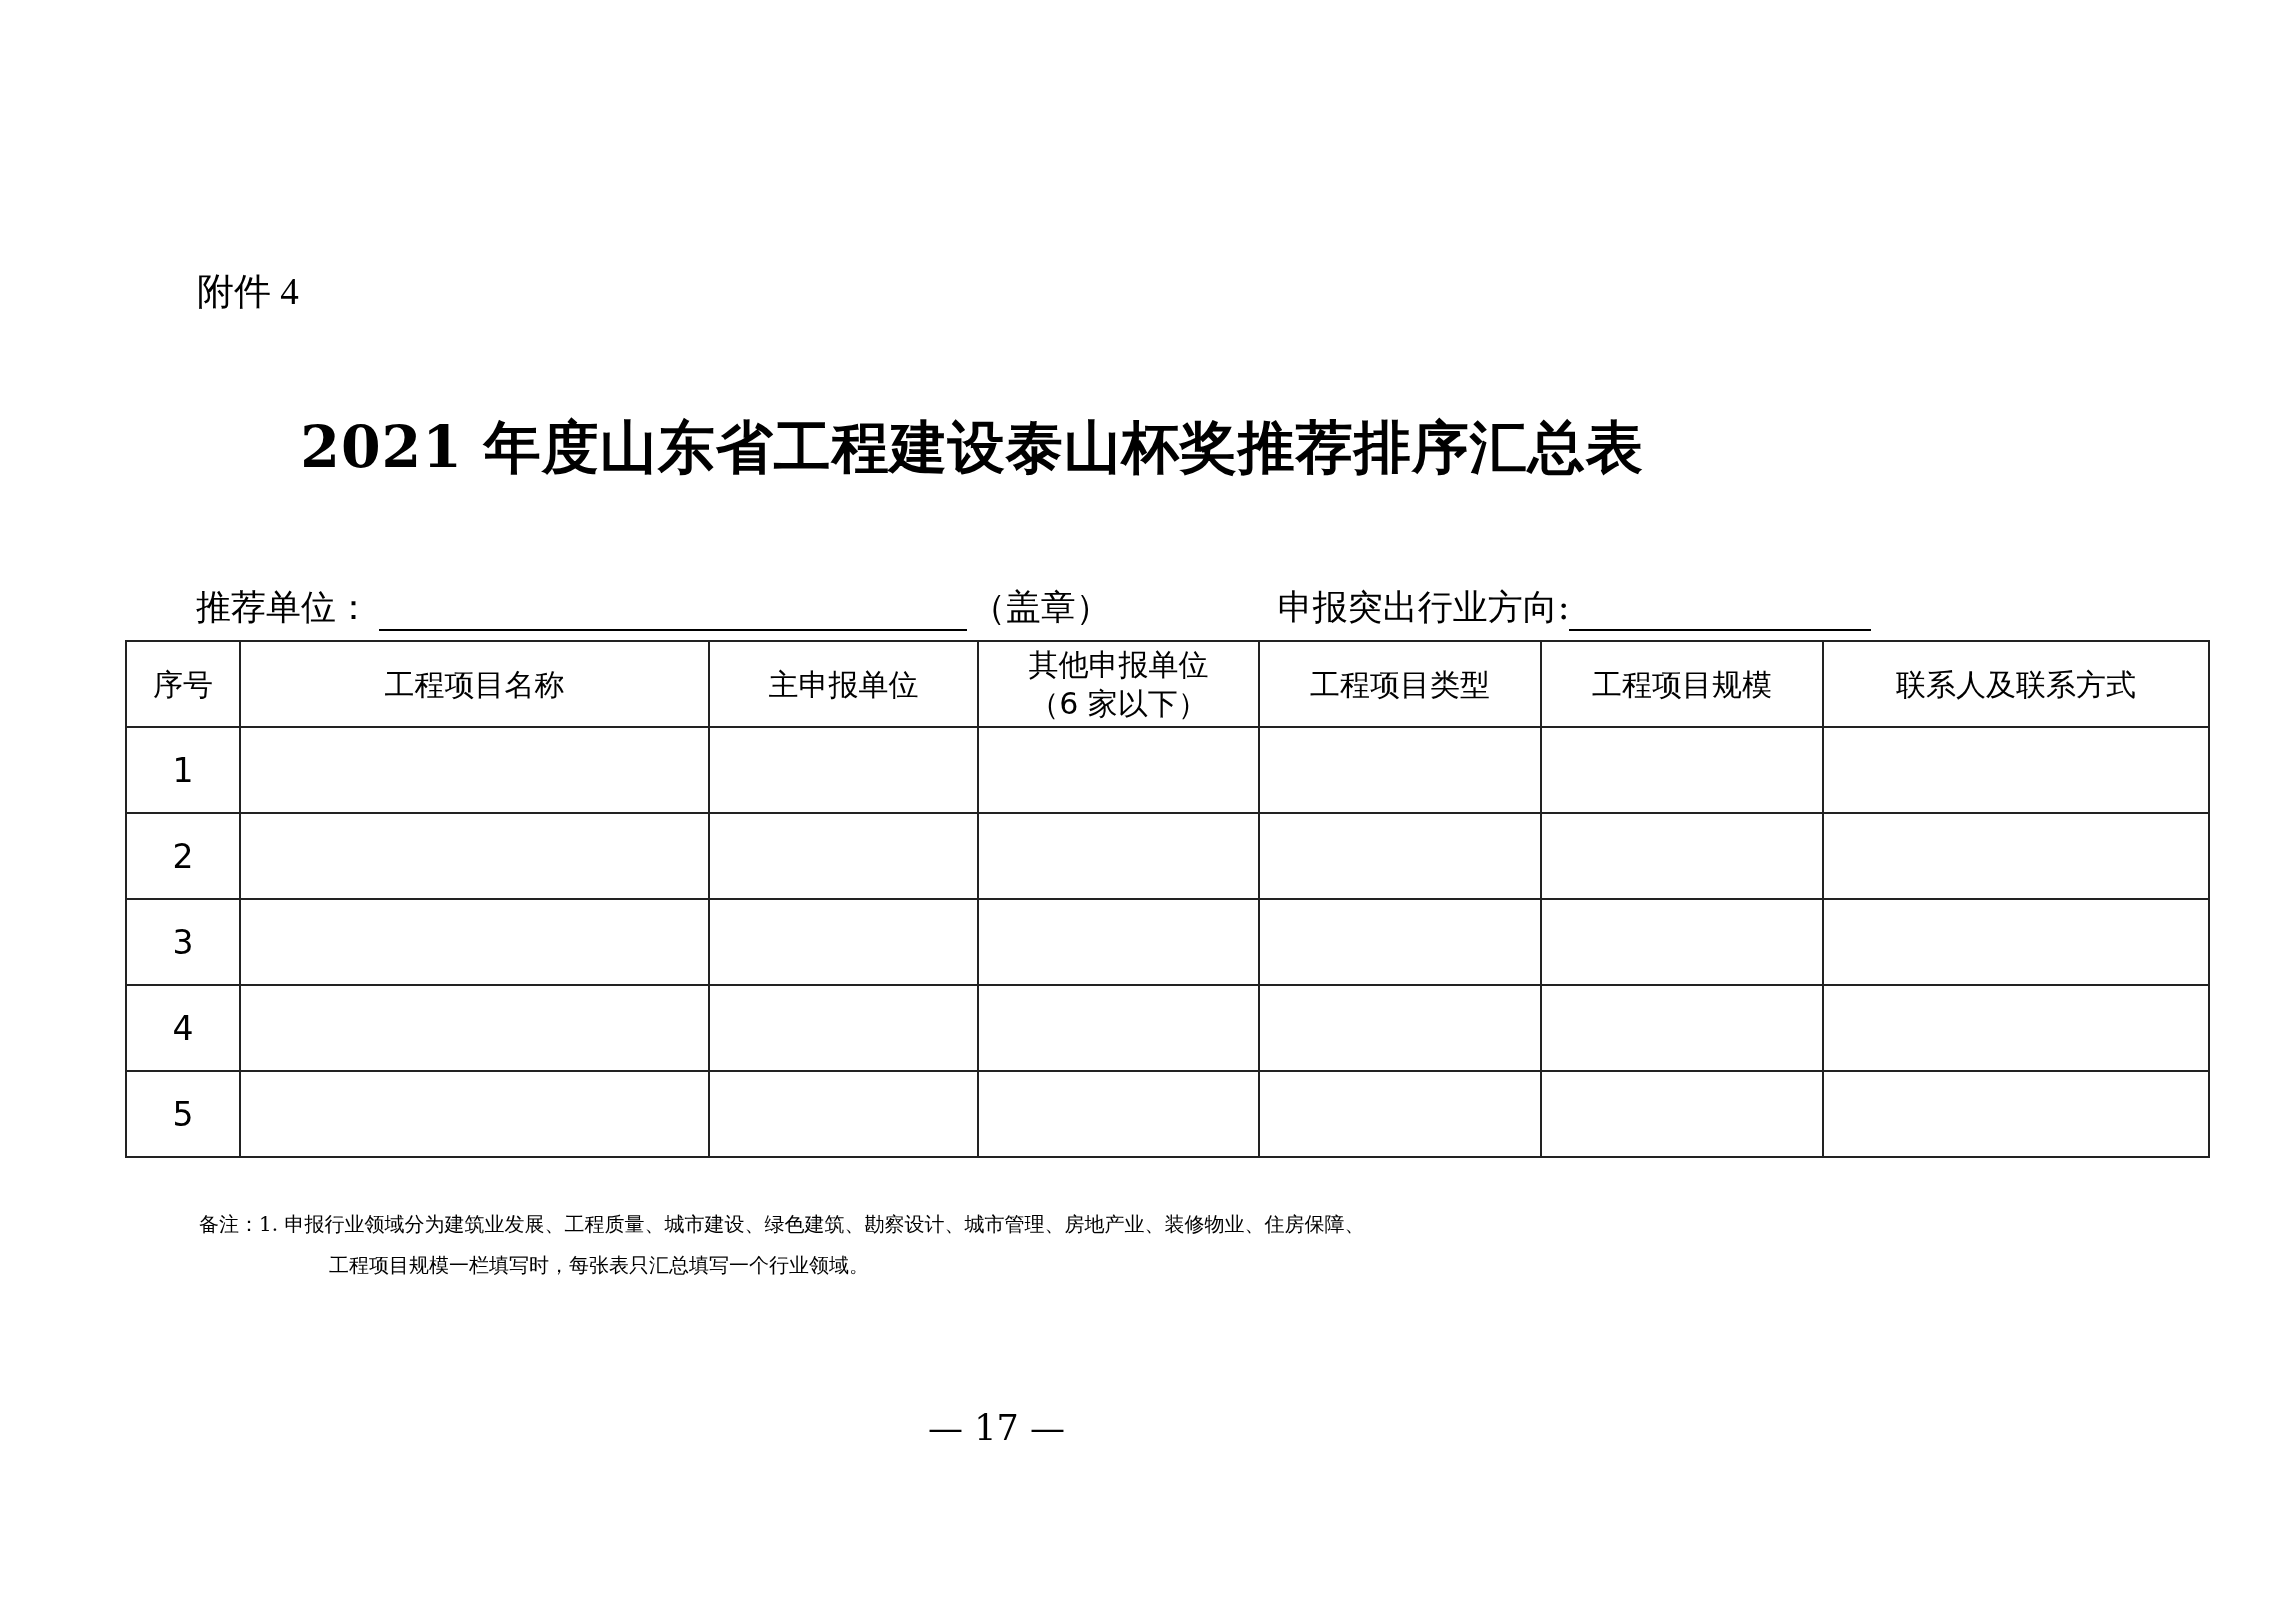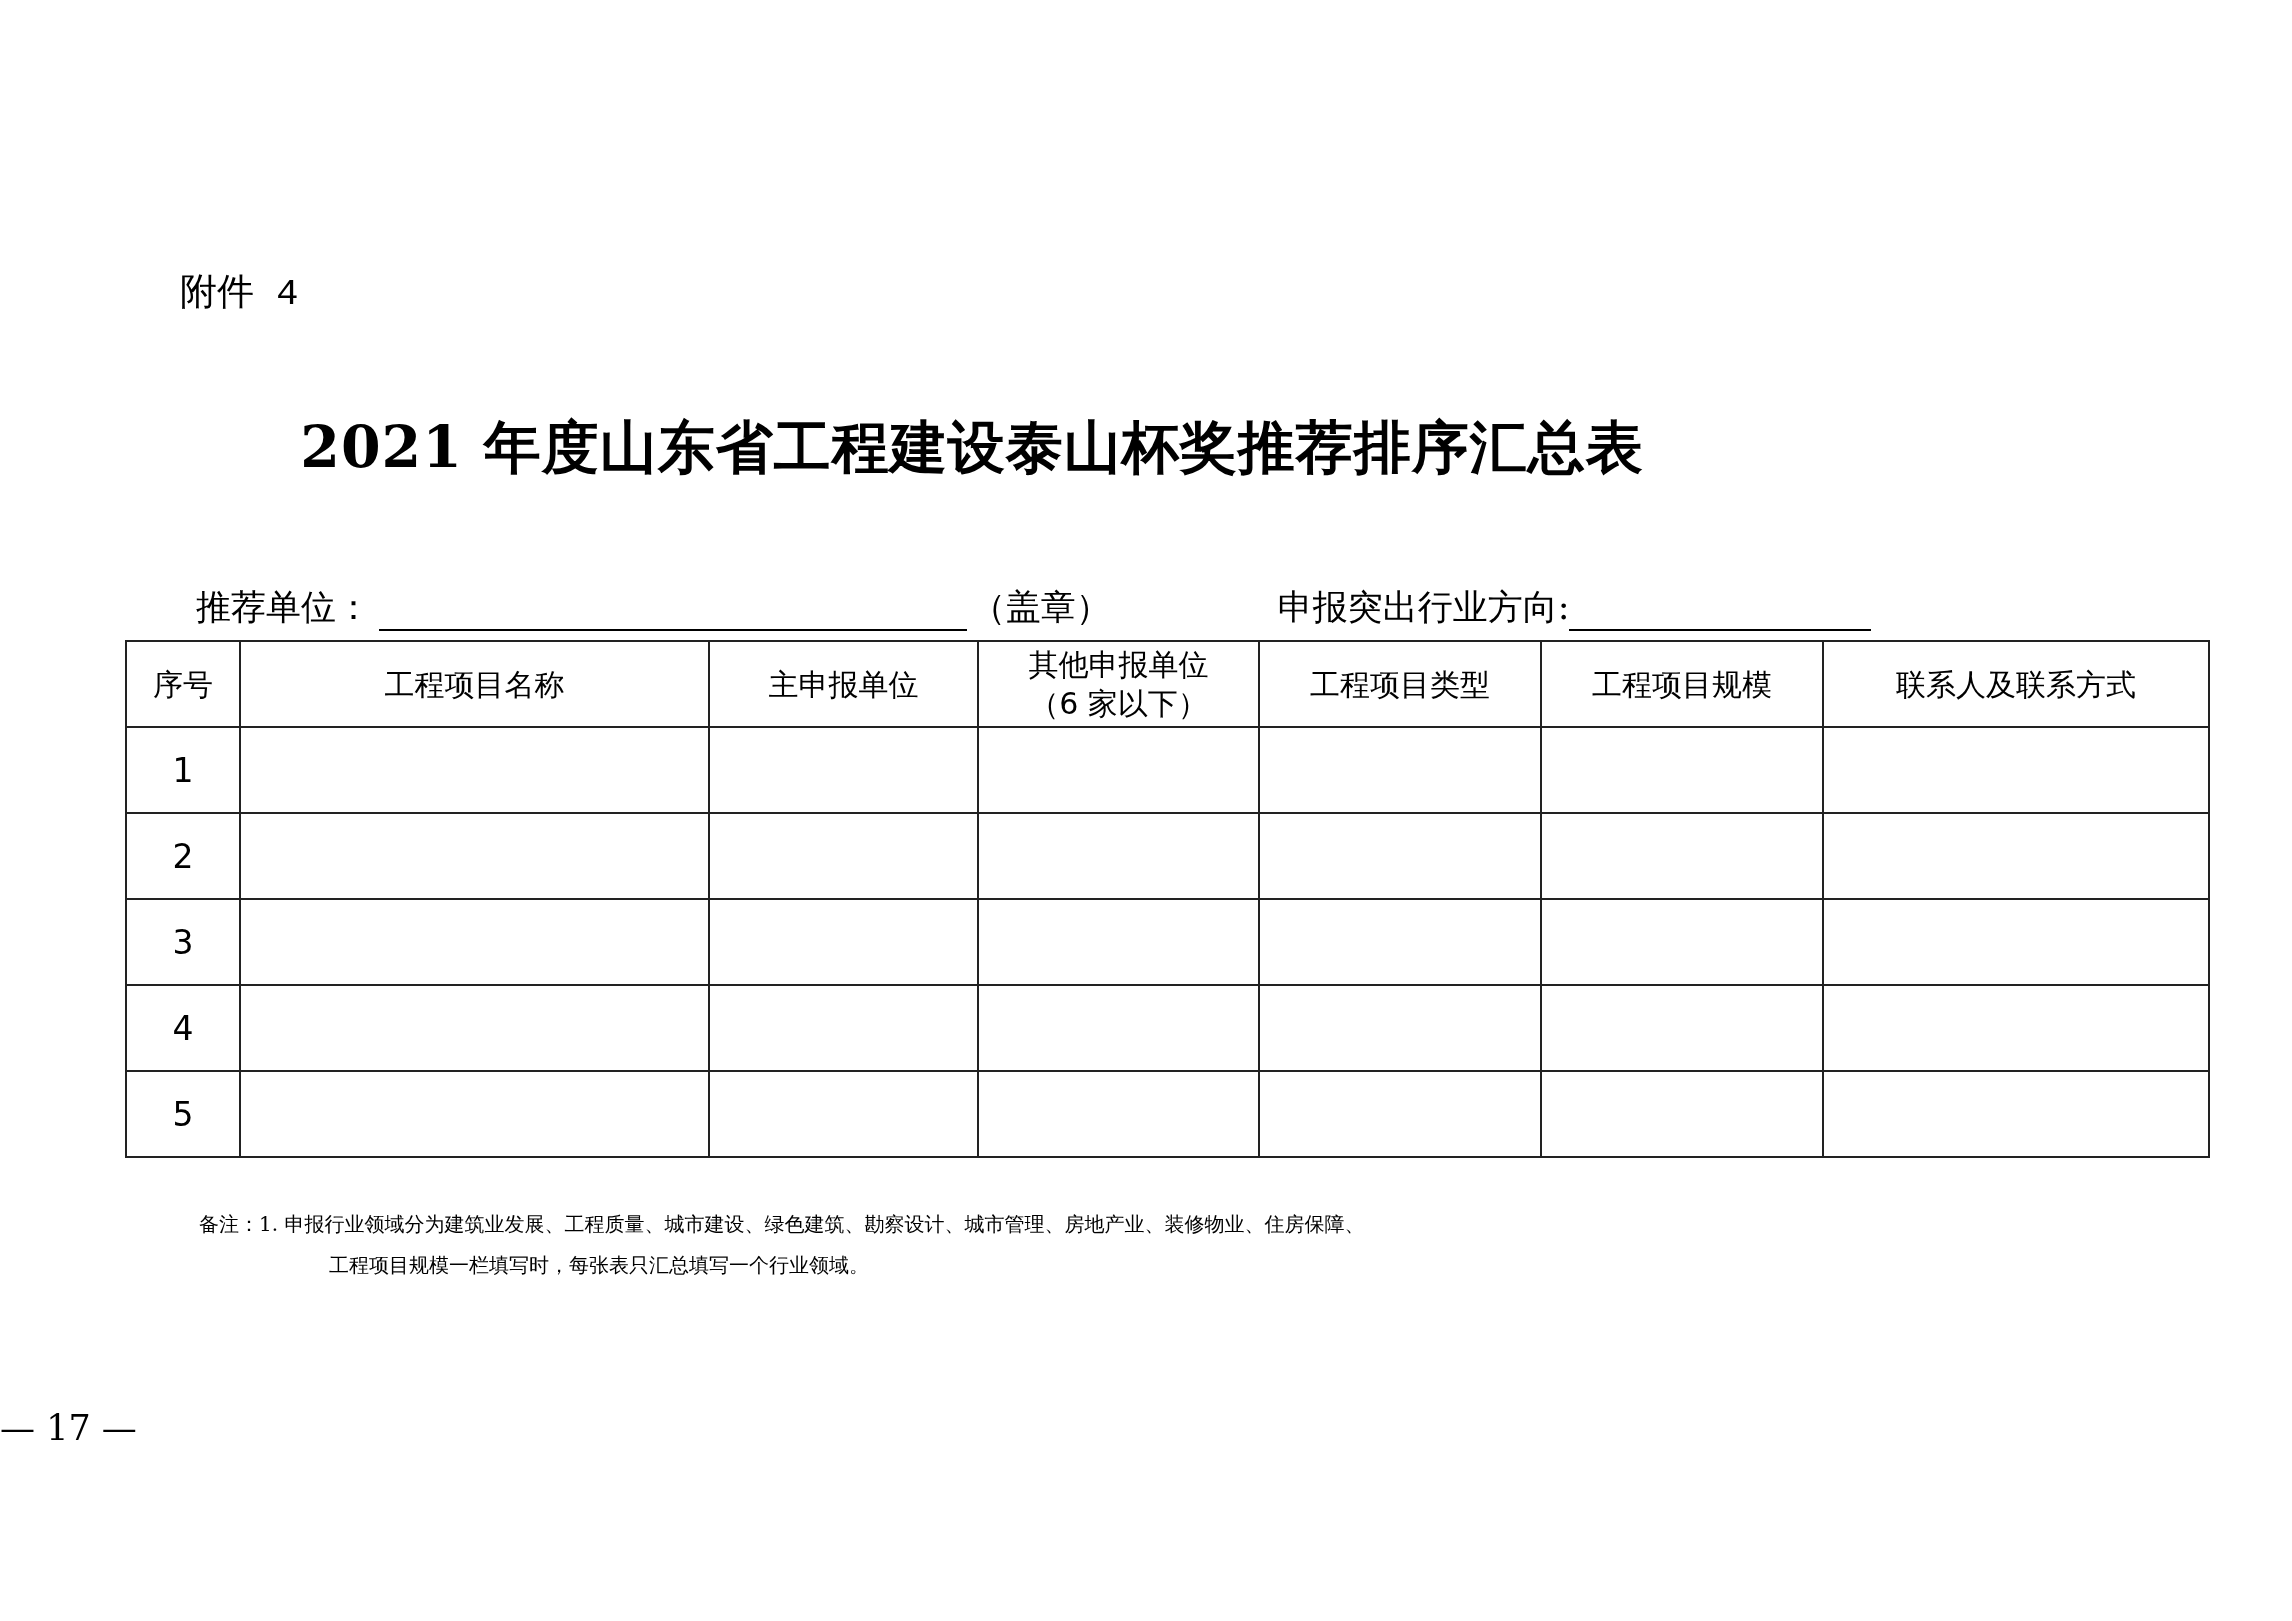--- a/index.html
+++ b/index.html
@@ -1,30 +1,30 @@
 <!DOCTYPE html>
 <html><head>
 <meta charset="utf-8">
 <style>
   html, body { margin: 0; padding: 0; background: #ffffff; }
   body { width: 2293px; height: 1621px; position: relative; overflow: hidden; color: #000; }
-  .attach { position: absolute; left: 180px; top: 267px; font-family: Liberation Mono, monospace; font-size: 37px; }
+  .attach { position: absolute; left: 197px; top: 267px; font-family: Liberation Serif, serif; font-size: 37px; }
   .title { position: absolute; left: 0; width: 1944px; top: 410px; text-align: center;
            font-family: "DejaVu Serif", serif; font-size: 57px; font-weight: bold; letter-spacing: 1px; }
   .meta { position: absolute; top: 584px; left: 196px; font-family: "DejaVu Serif", serif; font-size: 35px; white-space: nowrap; }
   .meta .uline { display: inline-block; border-bottom: 2.9px solid #000; vertical-align: bottom; height: 39px; }
   .meta .lbl { display: inline-block; }
   table.grid { position: absolute; left: 125px; top: 640px; width: 2064px; border-collapse: collapse; table-layout: fixed; border-radius: 24px; }
   table.grid td, table.grid th { border: 2.5px solid #222; text-align: center; vertical-align: middle;
            font-family: "DejaVu Sans", sans-serif; font-weight: normal; font-size: 30px; padding: 0; }
   table.grid th { height: 84px; line-height: 39px; }
   table.grid td { height: 84px; font-size: 33px; }
   .notes { position: absolute; left: 199px; top: 1204px; font-family: "DejaVu Serif", serif; font-size: 20px; line-height: 41px; }
   .notes .line { white-space: nowrap; }
-  .footer { position: absolute; top: 1408px; left: 0; width: 1993px; text-align: left; font-family: "DejaVu Serif", serif; font-size: 35px; }
+  .footer { position: absolute; top: 1408px; left: 0; width: 1993px; text-align: center; font-family: "DejaVu Serif", serif; font-size: 35px; }
 </style>
 </head>
 <body>
 
 <div class="attach">附件 4</div>
 
 <div class="title">2021 年度山东省工程建设泰山杯奖推荐排序汇总表</div>
 
 <div class="meta">
   <span class="lbl">推荐单位：</span><span class="uline" style="width:588px;margin-left:7.8px;"></span><span class="lbl" style="margin-left:3.9px;text-align:center;">（盖章）</span><span class="lbl" style="margin-left:167px;">申报突出行业方向:</span><span class="uline" style="width:302px;"></span>

